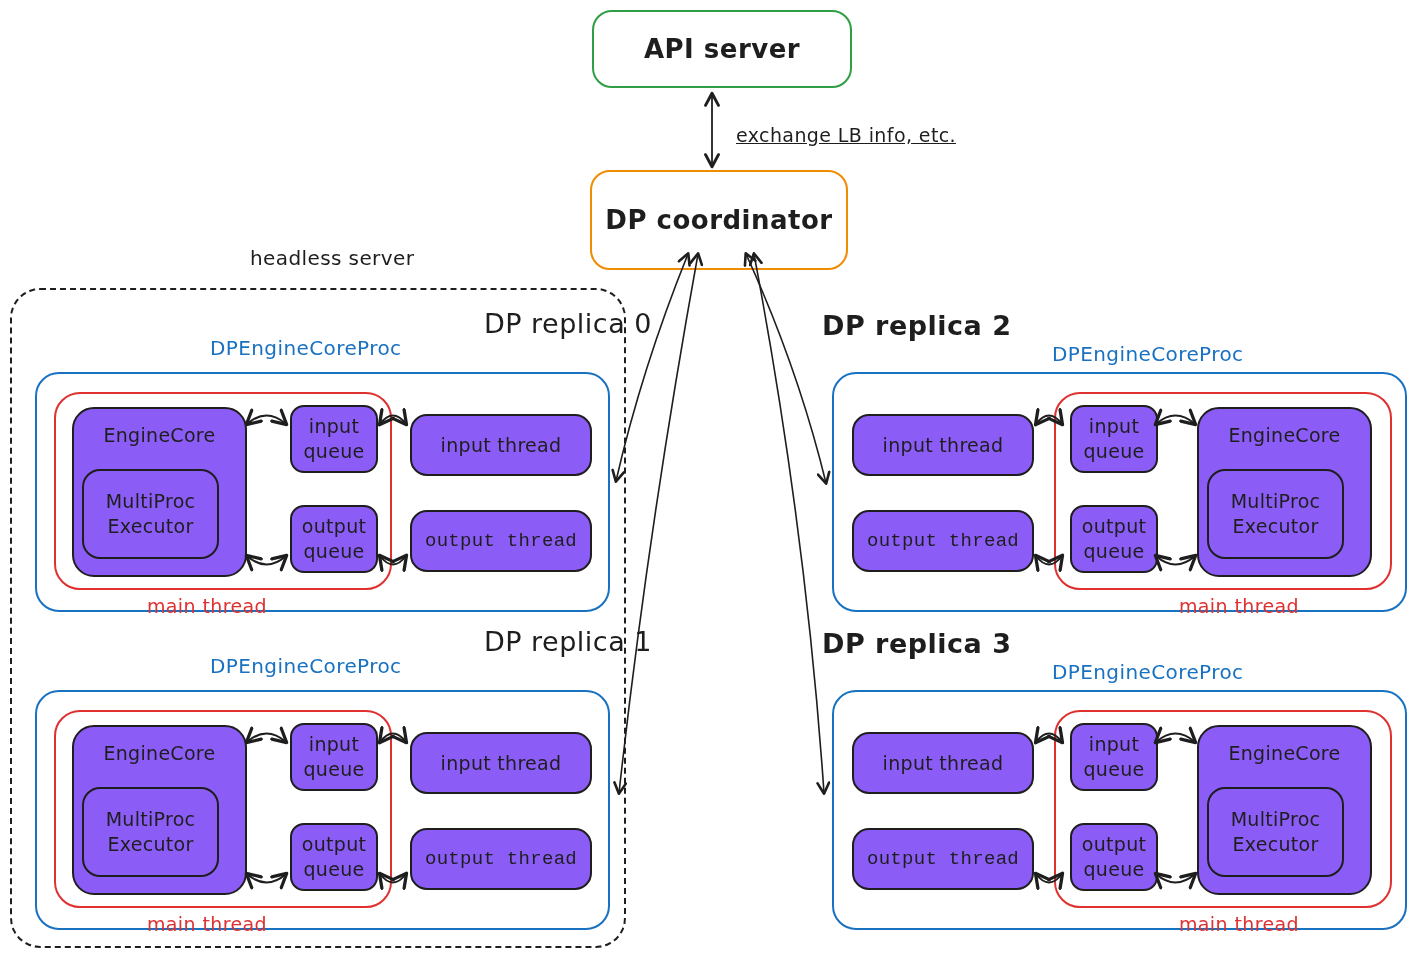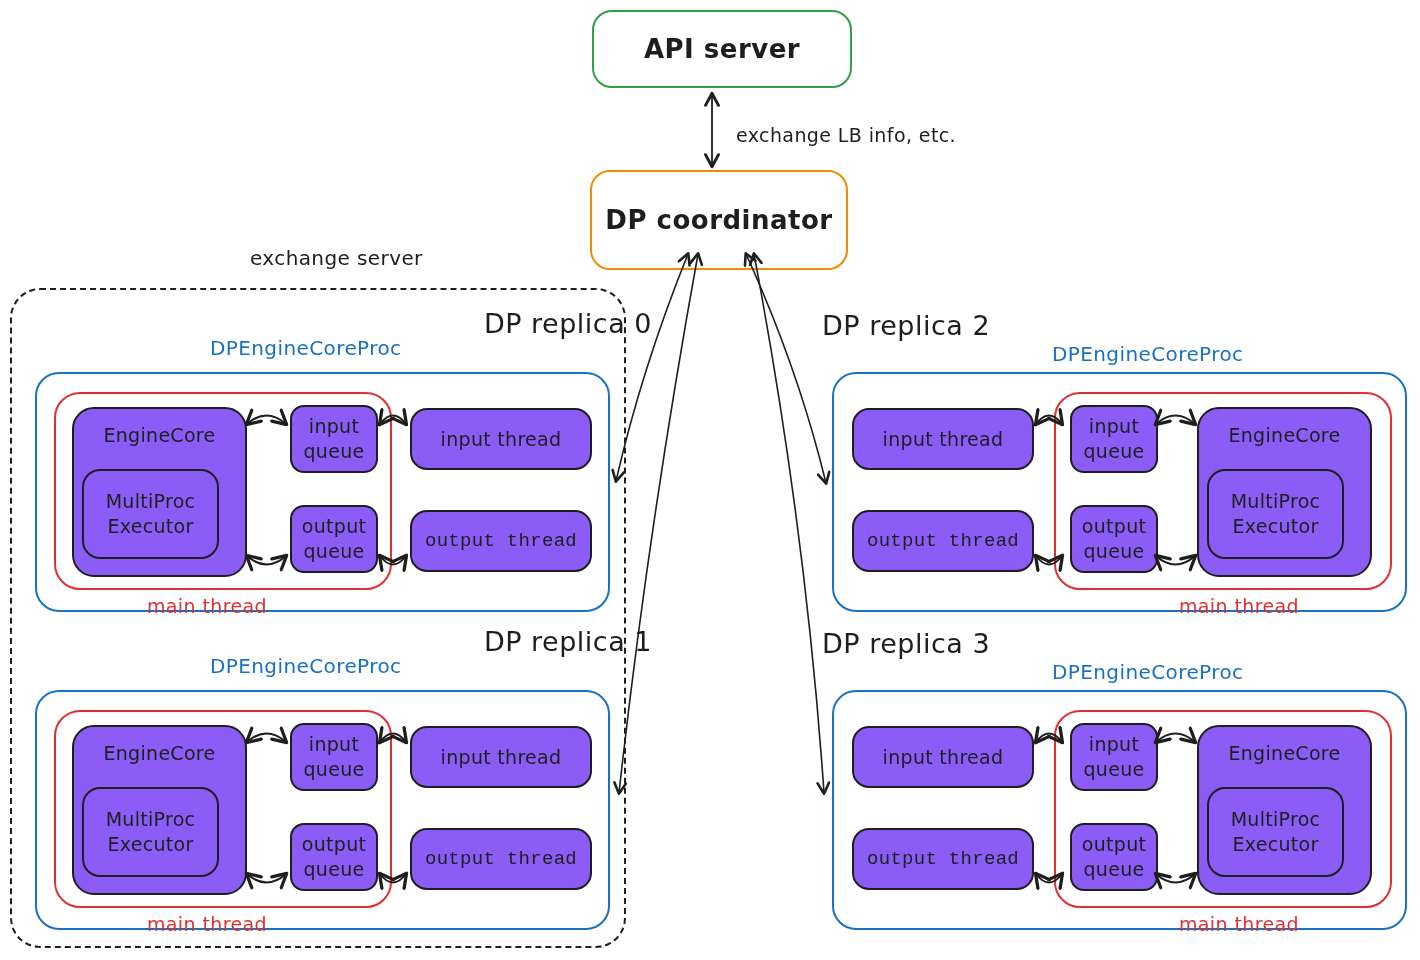--- a/index.html
+++ b/index.html
@@ -8,32 +8,32 @@
     font-family:"DejaVu Sans",sans-serif;color:#1e1e1e;
   }
   .canvas *{box-sizing:border-box;}
   svg.overlay{position:absolute;left:0;top:0;width:1420px;height:960px;z-index:6;pointer-events:none;}
 
   
   .node{position:absolute;background:#fff;display:flex;align-items:center;justify-content:center;
         font-size:26px;letter-spacing:.5px;z-index:3;font-weight:bold;}
   .node-api{left:592px;top:10px;width:260px;height:78px;border:2.5px solid #2f9e44;border-radius:20px;}
   .node-coord{left:590px;top:170px;width:258px;height:100px;border:2.5px solid #f08c00;border-radius:20px;}
-  .link-label{position:absolute;left:736px;top:124px;font-size:19px;letter-spacing:.4px;z-index:3;}
+  .link-label{position:absolute;left:736px;top:124px;font-size:19px;letter-spacing:.4px;z-index:3;text-decoration:underline;}
 
   
   .headless-box{position:absolute;left:10px;top:288px;width:616px;height:660px;
                 border:2px dashed #1e1e1e;border-radius:30px;z-index:1;}
   .headless-label{position:absolute;left:250px;top:246px;font-size:20px;letter-spacing:.4px;z-index:2;}
 
   
   .replica{position:absolute;width:631px;height:316px;z-index:2;}
   .replica-title{position:absolute;font-size:27px;letter-spacing:.5px;white-space:nowrap;}
   .replica.left  .replica-title{right:14px;top:8px;}
-  .replica.right .replica-title{left:-10px;top:10px;}
+  .replica.right .replica-title{left:-10px;top:10px;font-weight:bold;}
   .proc-label{position:absolute;font-size:20px;color:#1971c2;letter-spacing:.4px;white-space:nowrap;}
   .replica.left  .proc-label{left:175px;top:36px;}
   .replica.right .proc-label{left:220px;top:42px;}
 
   .blue-box{position:absolute;left:0;top:72px;width:575px;height:240px;
             border:2.3px solid #1971c2;border-radius:24px;background:#fff;}
   .red-box{position:absolute;width:338px;height:198px;border:2.3px solid #e03131;border-radius:26px;}
   .replica.left  .red-box{left:17px;top:18px;}
   .replica.right .red-box{left:220px;top:18px;}
 
@@ -46,33 +46,33 @@
   .ec-label{margin-top:14px;text-align:center;font-size:19px;}
   .executor{left:8px;top:60px;width:137px;height:90px;border-radius:18px;padding:0 14px;}
   .queue{width:88px;height:68px;border-radius:14px;padding:0 6px;}
   .replica.left  .queue{left:253px;}
   .replica.right .queue{left:236px;}
   .queue.q-in{top:31px;}
   .queue.q-out{top:131px;}
   .thread{width:182px;height:62px;border-radius:17px;}
   .replica.left  .thread{left:373px;}
   .replica.right .thread{left:18px;}
-  .thread.t-in{top:34px;text-align:center;}
+  .thread.t-in{top:40px;text-align:center;}
   .thread.t-out{top:136px;font-family:Liberation Mono, monospace;}
   .main-thread-label{position:absolute;width:180px;text-align:center;color:#e03131;
                      font-size:19px;letter-spacing:.4px;top:221px;}
   .replica.left  .main-thread-label{left:80px;}
   .replica.right .main-thread-label{left:315px;}
 </style>
 </head>
 <body>
 
 <div class="canvas">
 
-  <div class="headless-label">exchange server</div>
+  <div class="headless-label">headless server</div>
   <div class="headless-box"></div>
 
   <div class="node node-api">
     <span>API server</span>
   </div>
   <div class="node node-coord">
     <span>DP coordinator</span>
   </div>
   <div class="link-label">exchange LB info, etc.</div>
 

